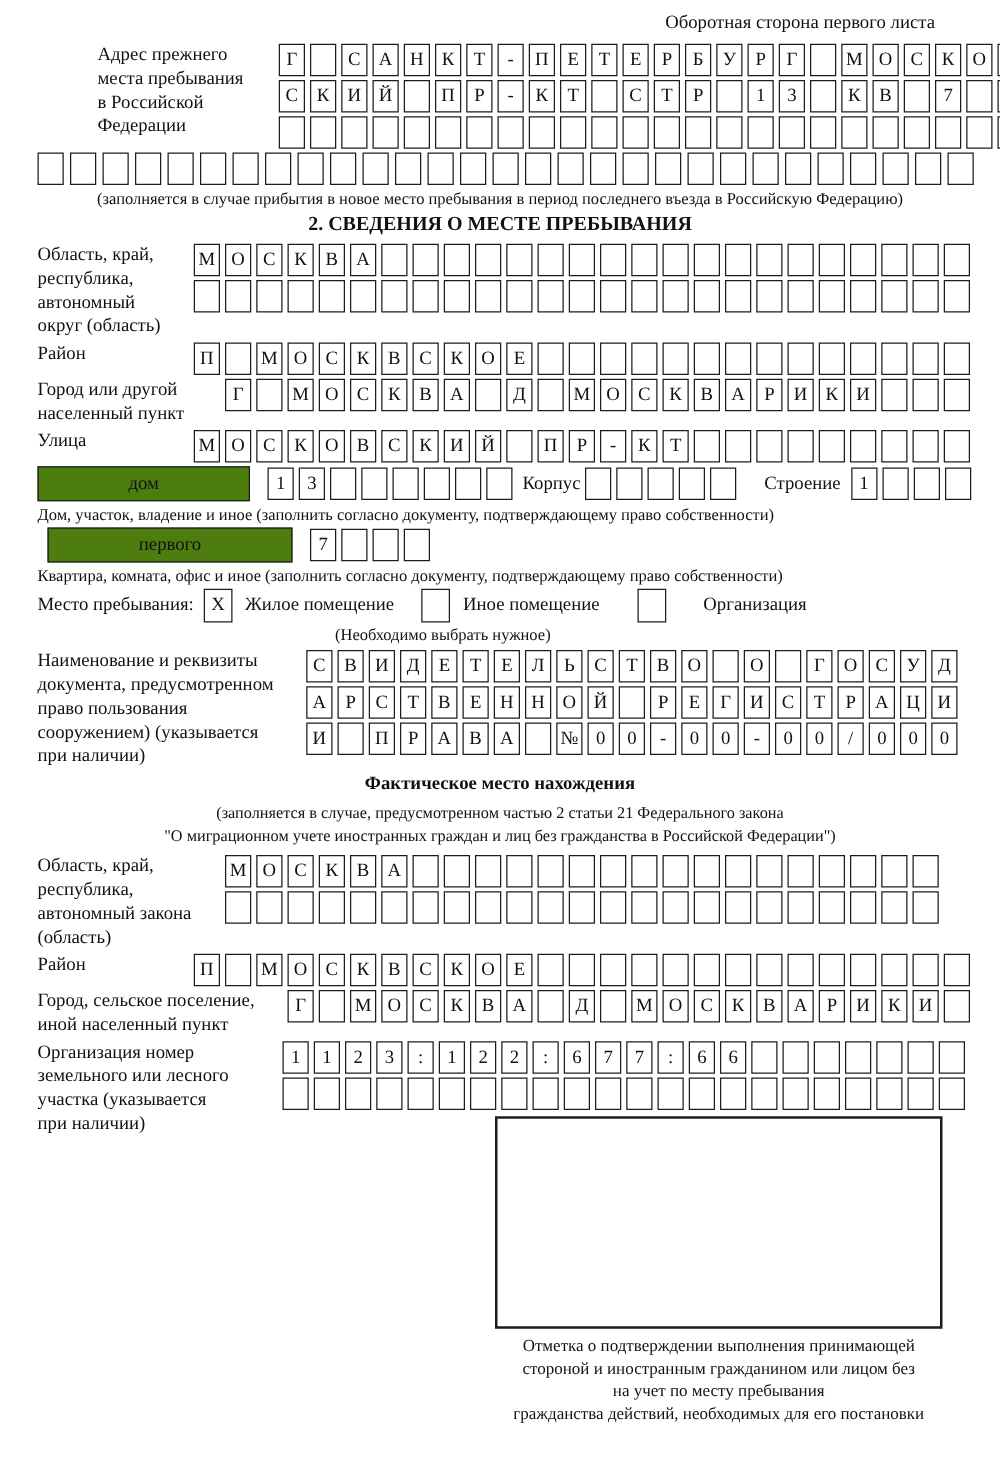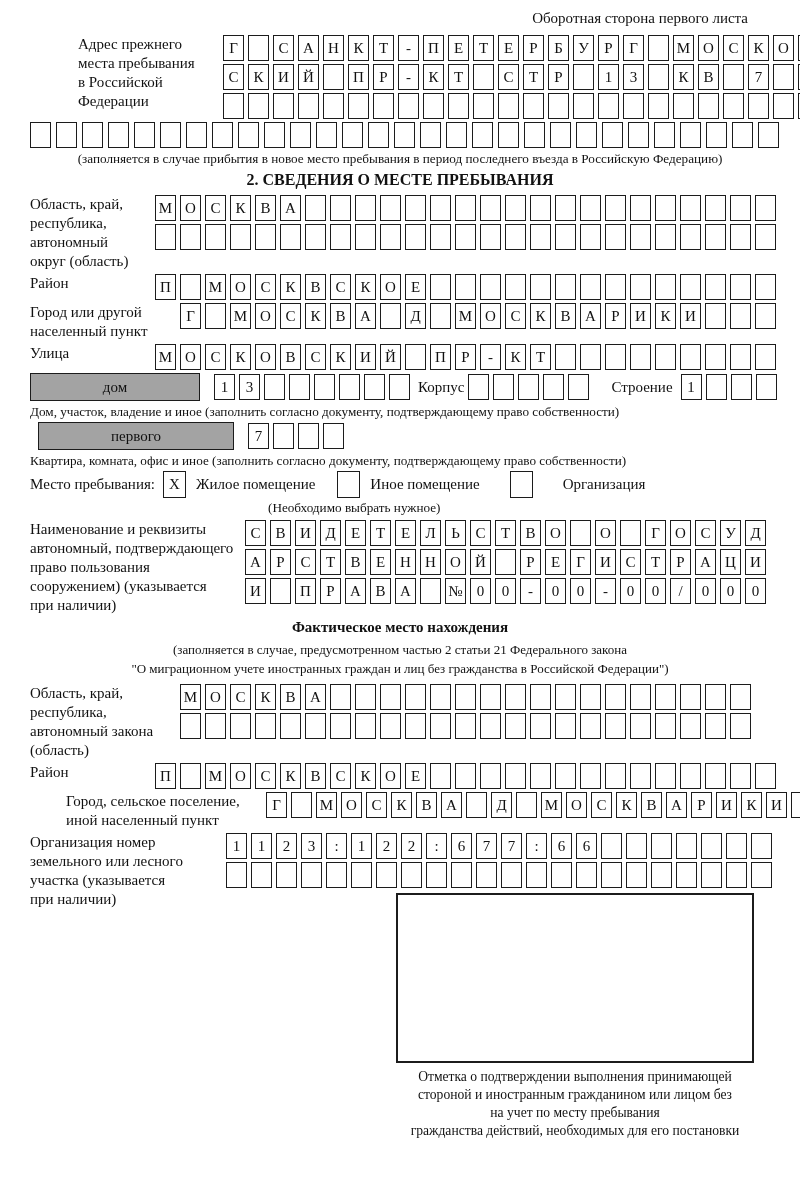--- a/index.html
+++ b/index.html
@@ -10,41 +10,41 @@
     color:#111;overflow:hidden;
   }
   .header-note{text-align:right;font-size:15px;padding-right:22px;margin-bottom:8px;}
   .frow{display:flex;align-items:flex-start;margin-bottom:3px;}
   .flabel{font-size:15px;line-height:19px;flex:none;}
   .lw-145{width:145px;margin-left:48px;}
   .lw-125{width:125px;}
   .lw-150{width:150px;}
   .lw-215{width:215px;}
   .lw-196{width:196px;}
-  .lw-200{width:200px;margin-left:36px;}
+  .lw-200{width:200px;}
   .rows{display:flex;flex-direction:column;gap:3px;}
   .cellrow{display:flex;gap:4px;}
   .cell{
     width:21px;height:26px;box-sizing:border-box;flex:none;
     border:1.6px solid #1c1c1c;background:#fff;
     display:flex;align-items:center;justify-content:center;
     font-size:15px;line-height:1;
   }
   .fullrow{margin-bottom:2px;}
   .fullrow .cell{width:21px;}
   .fullrow{gap:5px;}
   .caption{font-size:13.2px;line-height:17px;margin-bottom:2px;}
   .center{text-align:center;}
   .sec-title{font-size:16px;font-weight:bold;text-align:center;margin:4px 0 6px 0;}
   .sub-title{font-size:15px;font-weight:bold;text-align:center;margin:2px 0 4px 0;}
   .note2{font-size:13px;line-height:19px;text-align:center;margin-bottom:6px;}
   .widebox{
     height:28px;box-sizing:border-box;border:1.6px solid #1c1c1c;
     display:flex;align-items:center;justify-content:center;
-    font-size:15px;flex:none;background:#a3a3a3;
+    font-size:15px;flex:none;background:#4d7c0f;
   }
   .w170{width:170px;}
   .w196{width:196px;}
   .inline-row{display:flex;align-items:center;margin-bottom:2px;}
   .inline-label{font-size:15px;flex:none;}
   .cbox{
     width:23px;height:27px;box-sizing:border-box;flex:none;
     border:1.6px solid #1c1c1c;display:flex;align-items:center;justify-content:center;
     font-size:15px;background:#fff;
   }
@@ -415,21 +415,21 @@
   <span class="gap30"></span>
   <span class="cbox"></span>
   <span class="gap30"></span>
   <span class="inline-label">Организация</span>
 </div>
 <div class="choice-note">(Необходимо выбрать нужное)</div>
 
 <div class="frow" style="margin-bottom:4px;">
   <div class="flabel lw-215">
     <div>Наименование и реквизиты</div>
-    <div>автономный, подтверждающего</div>
+    <div>документа, предусмотренном</div>
     <div>право пользования</div>
     <div>сооружением) (указывается</div>
     <div>при наличии)</div>
   </div>
   <div class="rows">
     <div class="cellrow">
         <span class="cell">С</span>
         <span class="cell">В</span>
         <span class="cell">И</span>
         <span class="cell">Д</span>

